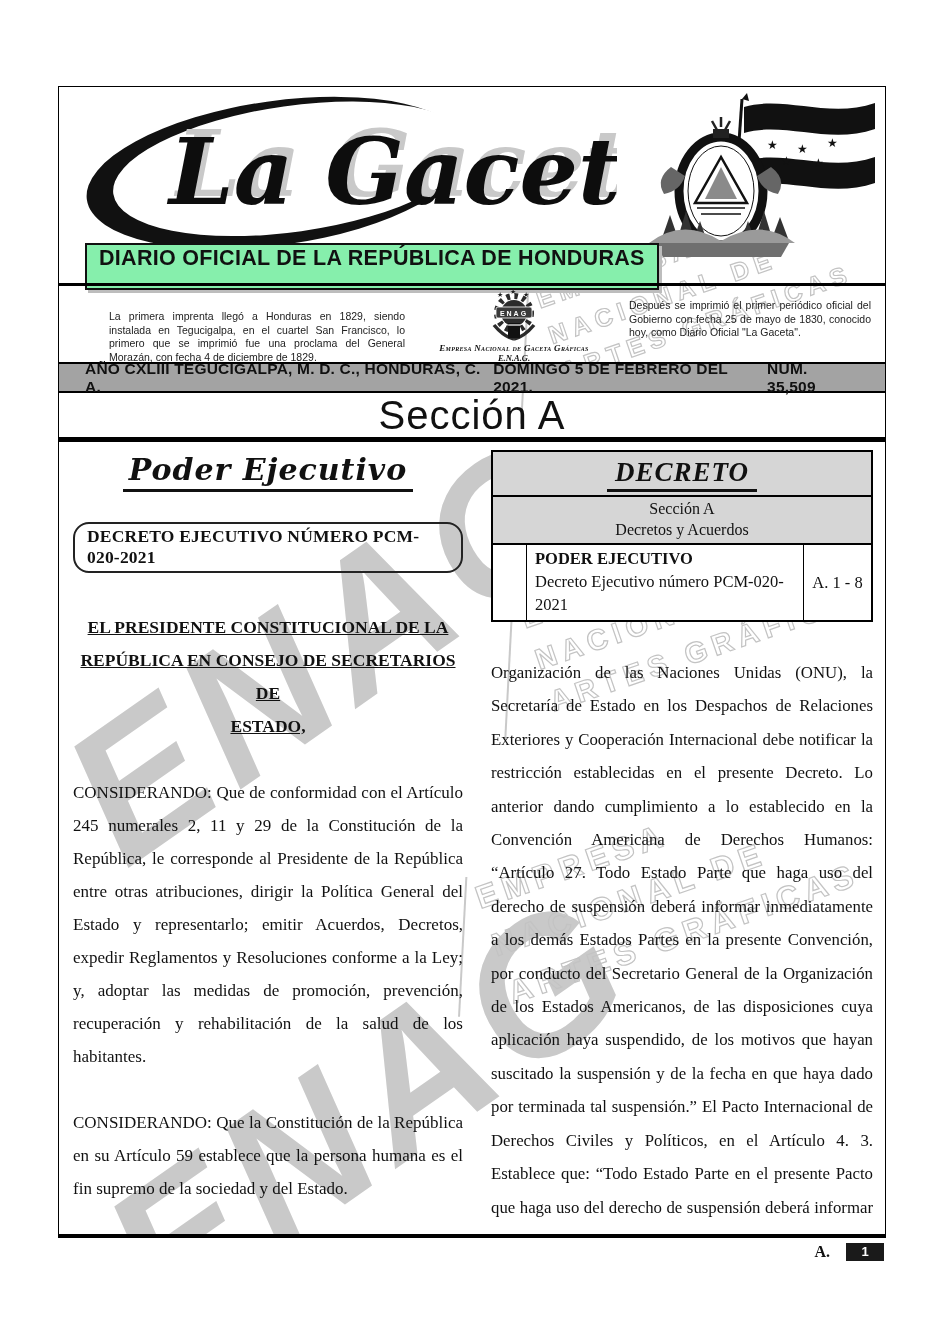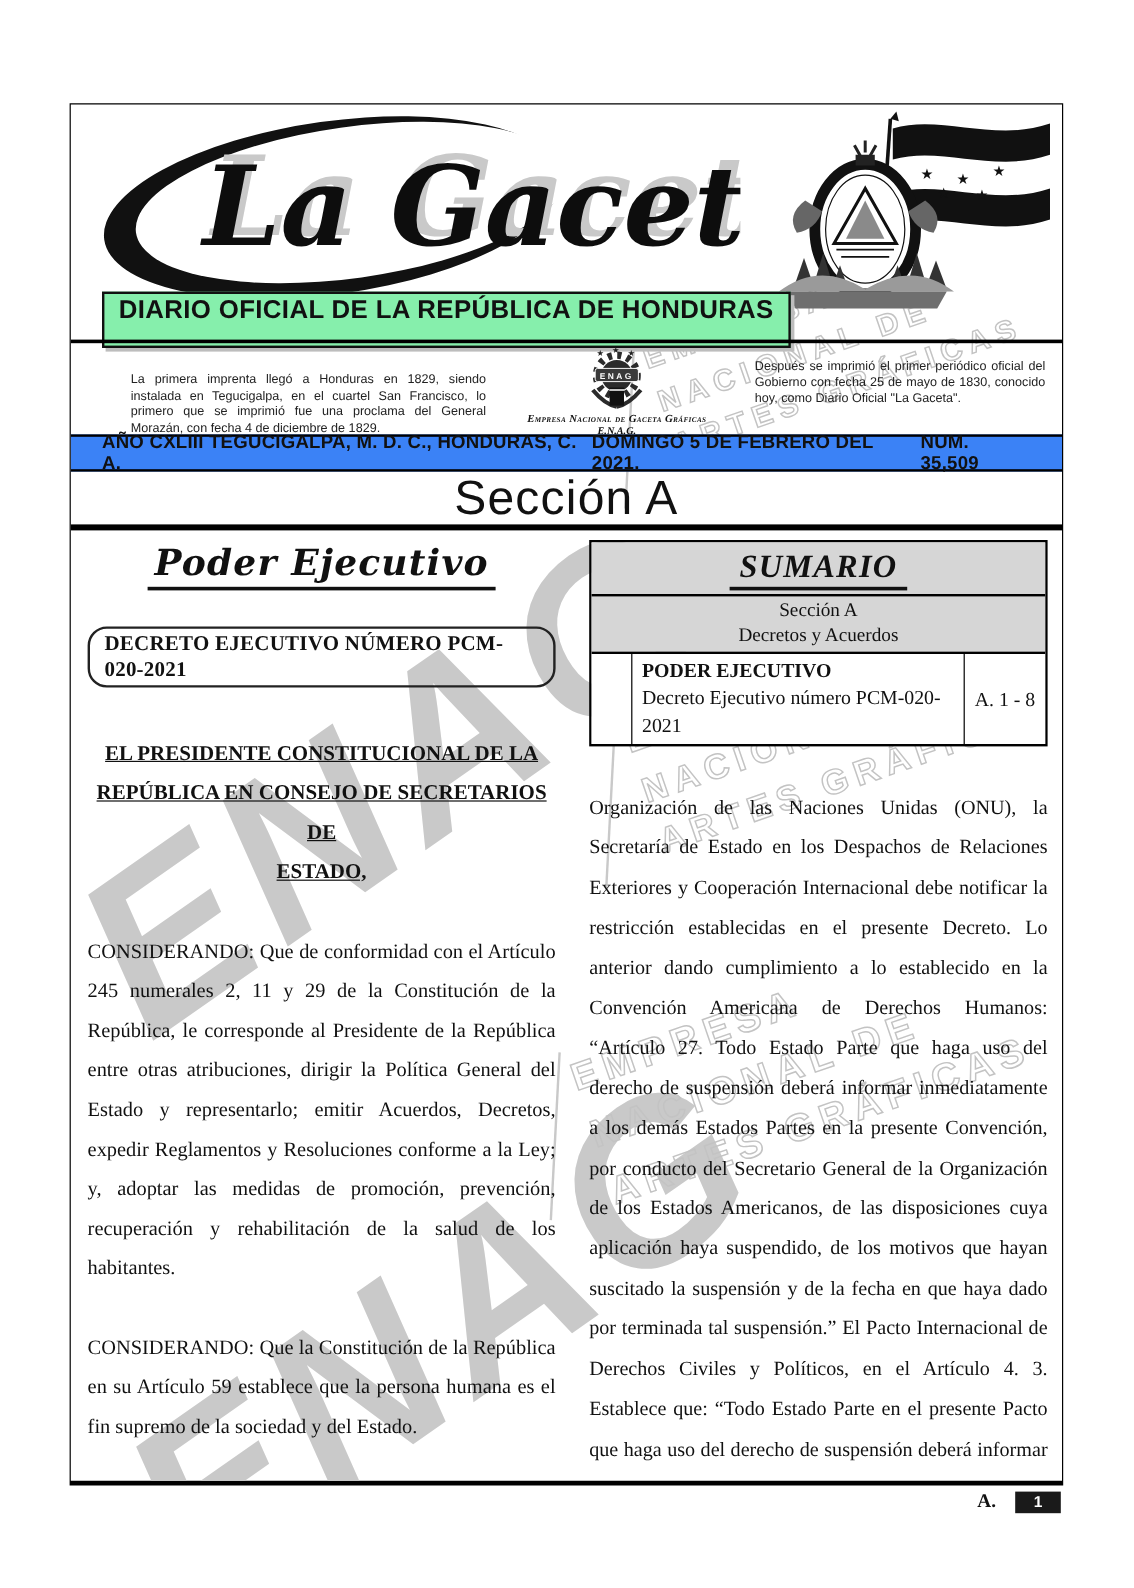--- a/index.html
+++ b/index.html
@@ -52,21 +52,21 @@
   }
   .note-left  { width:296px; margin-left:50px; padding-top:24px; }
   .enag-emblem { width:190px; margin-left:14px; padding-top:3px; text-align:center; }
   .enag-caption { font:bold italic 9px "Liberation Serif", serif; font-variant:small-caps; letter-spacing:0.3px; margin-top:-2px; }
   .enag-abbr { font:bold italic 8.5px "Liberation Serif", serif; margin-top:0px; }
   .note-right { width:242px; margin-left:auto; margin-right:14px; padding-top:13px; }
 
   
   .date-bar {
     height:31px; border-top:2px solid #000; border-bottom:2px solid #000;
-    background:#3b82f6; display:flex; align-items:center; justify-content:space-between;
+    background:#a3a3a3; display:flex; align-items:center; justify-content:space-between;
     font:bold 15.5px "Liberation Sans", sans-serif; padding:0 26px; letter-spacing:0.2px;
   }
 
   
   .section-banner {
     height:49px; border-bottom:5px solid #000; text-align:center;
     font:400 40px/44px "Liberation Sans", sans-serif; letter-spacing:1px;
   }
 
   
@@ -244,21 +244,21 @@
 
       <p class="para"><b>CONSIDERANDO:</b><span> Que de conformidad con el Artículo 245 numerales 2, 11 y 29 de la Constitución de la República, le corresponde al Presidente de la República entre otras atribuciones, dirigir la Política General del Estado y representarlo; emitir Acuerdos, Decretos, expedir Reglamentos y Resoluciones conforme a la Ley; y, adoptar las medidas de promoción, prevención, recuperación y rehabilitación de la salud de los habitantes.</span></p>
 
       <p class="para"><b>CONSIDERANDO:</b><span> Que la Constitución de la República en su Artículo 59 establece que la persona humana es el fin supremo de la sociedad y del Estado.</span></p>
 
     </div>
 
     <div class="col-right">
       <div class="sumario">
         <div class="sum-title-row">
-          <span class="sum-title">SUMARIO</span>
+          <span class="sum-title">DECRETO</span>
         </div>
         <div class="sum-sec">
           <div>Sección A</div>
           <div>Decretos y Acuerdos</div>
         </div>
         <div class="sum-row">
           <div class="sum-cell-a"></div>
           <div class="sum-cell-b"><b>PODER EJECUTIVO</b><br>
             <span>Decreto Ejecutivo número PCM-020-2021</span>
           </div>

